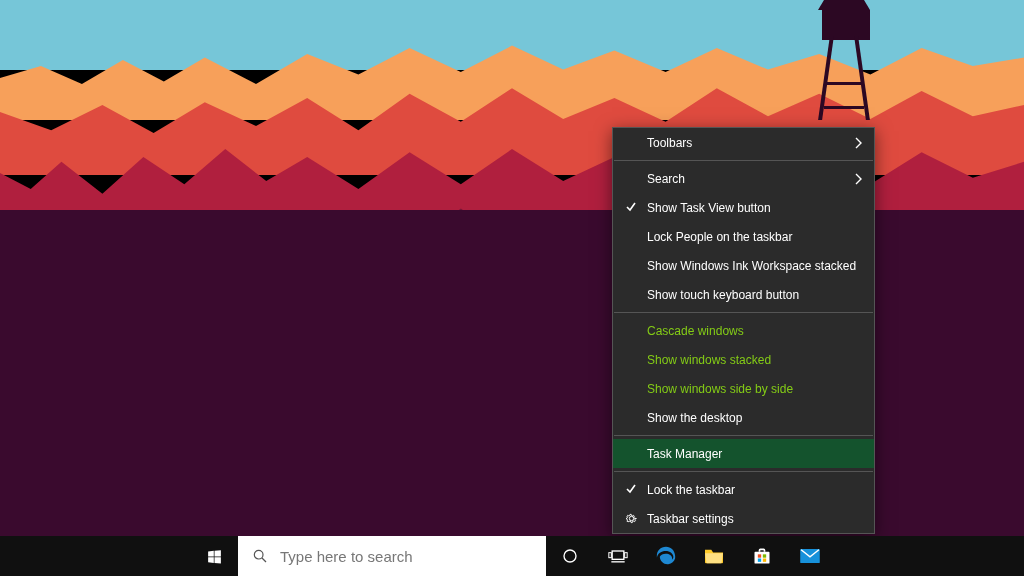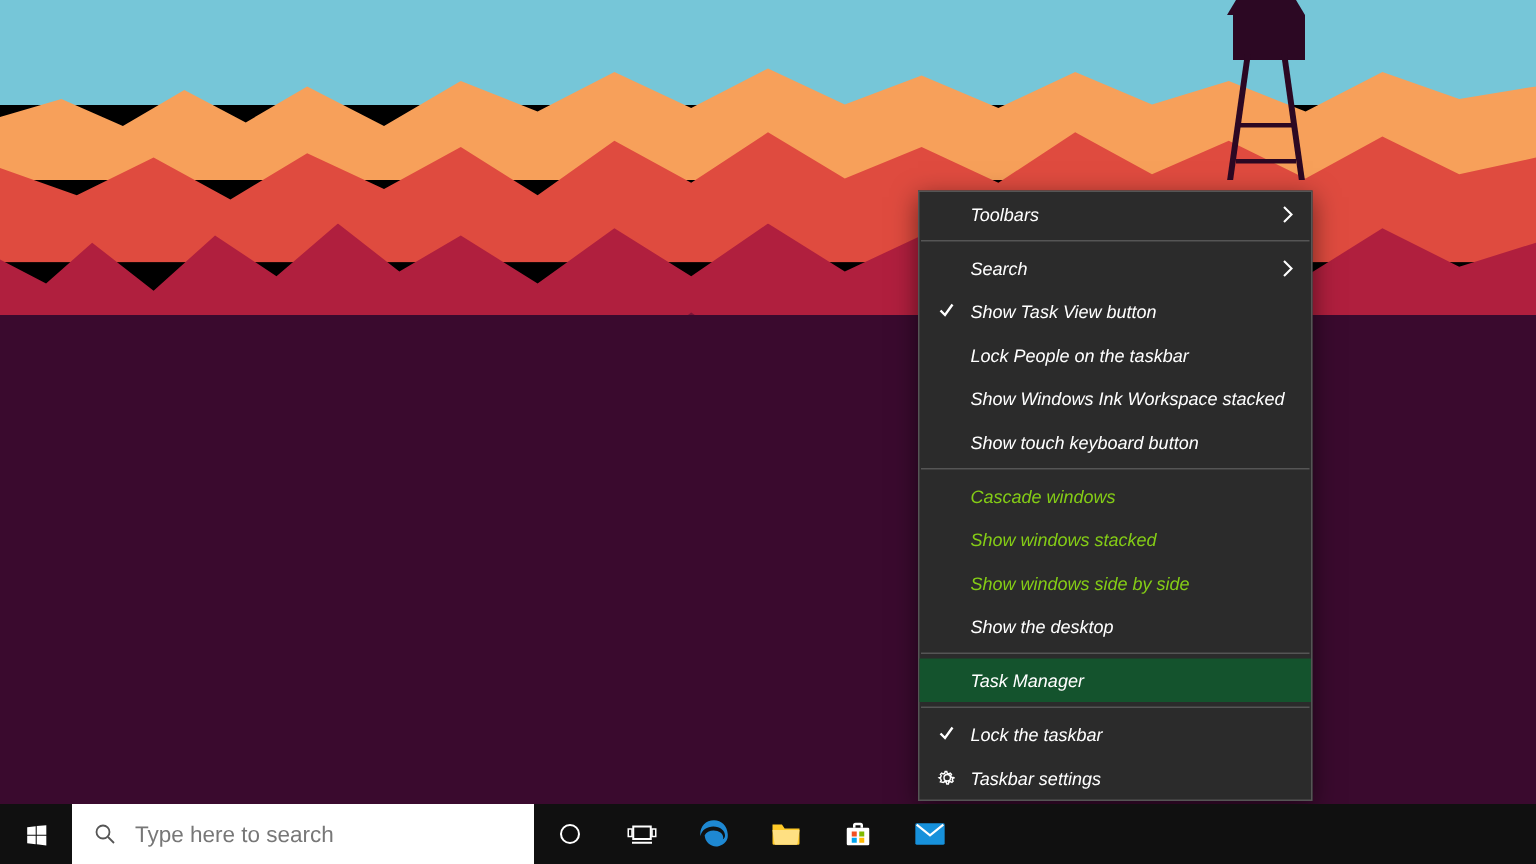--- a/index.html
+++ b/index.html
@@ -17,28 +17,28 @@
   .tower .roof{position:absolute;top:-10px;left:4px;width:52px;height:0;border-left:6px solid transparent;border-right:6px solid transparent;border-bottom:10px solid #2c0823;box-sizing:border-box;}
   .tower .legs{position:absolute;top:26px;left:0;width:60px;height:84px;}
   .tower .legs::before,.tower .legs::after{content:"";position:absolute;top:0;width:4px;height:84px;background:#2c0823;}
   .tower .legs::before{left:10px;transform:skewX(-8deg);}
   .tower .legs::after{right:10px;transform:skewX(8deg);}
   .tower .x1,.tower .x2{position:absolute;left:10px;right:10px;height:3px;background:#2c0823;}
   .tower .x1{top:46px;}
   .tower .x2{top:70px;}
   
   .ctx{position:absolute;left:612px;top:127px;width:261px;background:#2b2b2b;color:#fff;font-size:12px;box-shadow:0 4px 16px rgba(0,0,0,.5);border:1px solid #555;}
-  .ctx .item{position:relative;display:flex;align-items:center;height:29px;padding:0 12px 0 34px;cursor:default;font-style:italic;}
+  .ctx .item{position:relative;display:flex;align-items:center;height:29px;padding:0 12px 0 34px;cursor:default;}
   .ctx .item.disabled{color:#84cc16;}
   .ctx .item.hover{background:#14532d;}
   .ctx .sep{height:1px;background:#555;margin:3px 1px;}
   .ctx .chk{position:absolute;left:12px;top:8px;width:12px;height:12px;}
   .ctx .sub{position:absolute;right:12px;top:9px;}
   
-  .taskbar{position:absolute;left:0;bottom:0;width:100%;height:40px;background:#101010;display:flex;align-items:center;}
+  .taskbar{position:absolute;left:0;bottom:0;width:100%;height:40px;background:#101010;display:flex;align-items:center;justify-content:center;}
   .tb-btn{width:48px;height:40px;display:flex;align-items:center;justify-content:center;color:#fff;}
   .search{flex:0 0 308px;height:40px;background:#fff;display:flex;align-items:center;color:#666;font-size:14px;}
   .search .mag{margin:0 10px 0 14px;}
   .search input{border:none;outline:none;height:100%;flex:1;font-size:15px;color:#333;background:transparent;}
   .search input::placeholder{color:#777;}
   svg{display:block;}
 </style>
 </head>
 <body>
 

